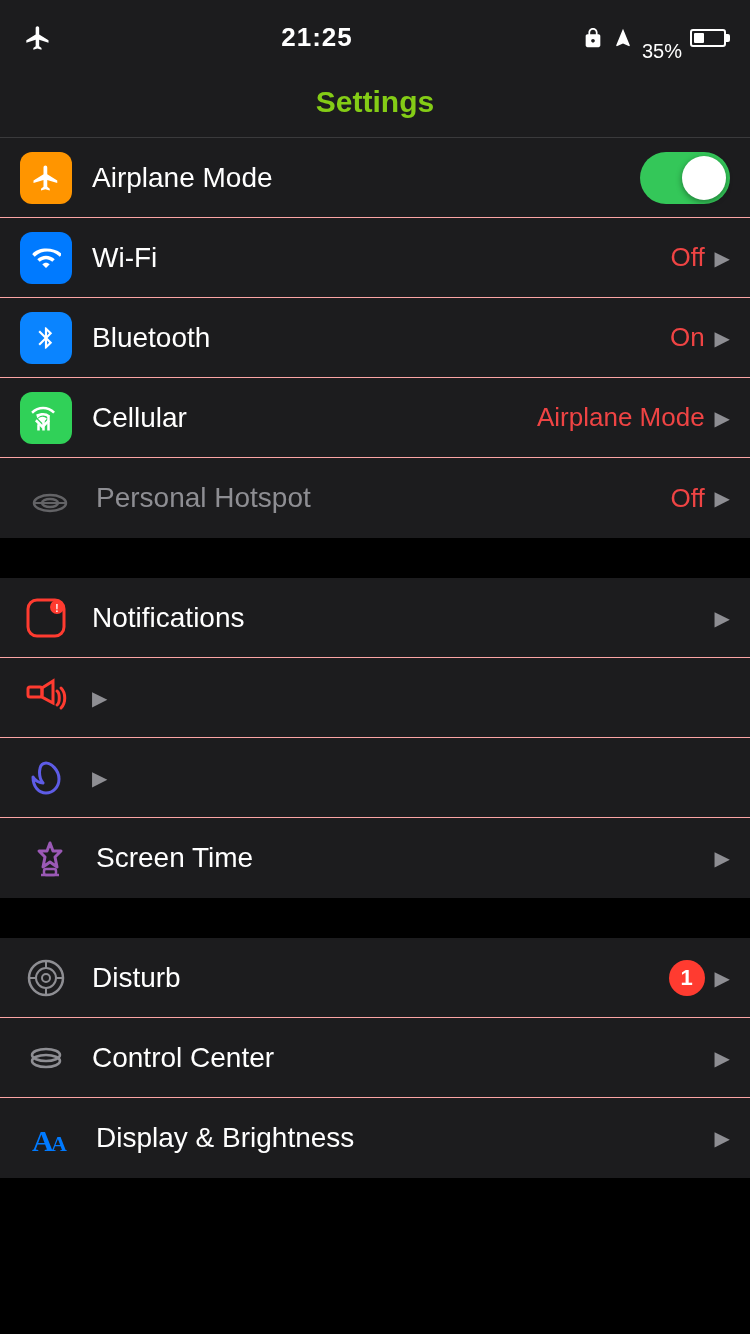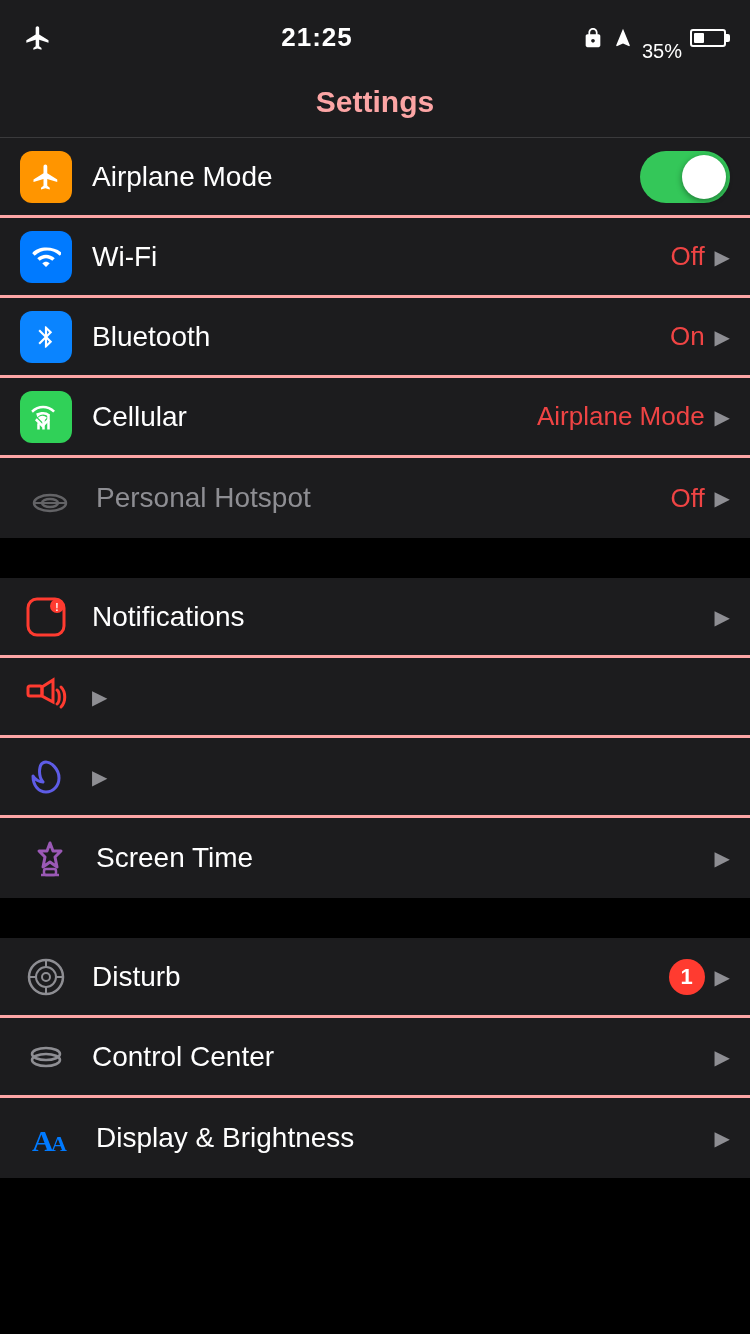--- a/index.html
+++ b/index.html
@@ -65,40 +65,40 @@
     
     .page-title-bar {
       background: #1c1c1e;
       text-align: center;
       padding: 14px 20px 18px;
       border-bottom: 1px solid #3a3a3c;
     }
     .page-title {
       font-size: 30px;
       font-weight: 700;
-      color: #fca5a5;
+      color: #84cc16;
     }
 
     
     .settings-section {
       background: #1c1c1e;
       margin-bottom: 0;
     }
     .section-gap {
       height: 40px;
       background: #000;
     }
 
     
     .settings-row {
       display: flex;
       align-items: center;
       padding: 0 20px;
       min-height: 80px;
-      border-bottom: 3px solid #fca5a5;
+      border-bottom: 1px solid #fca5a5;
       cursor: pointer;
       background: #1c1c1e;
     }
     .settings-row:last-child {
       border-bottom: none;
       padding-left: 24px;
     }
 
     .row-icon {
       width: 52px;

